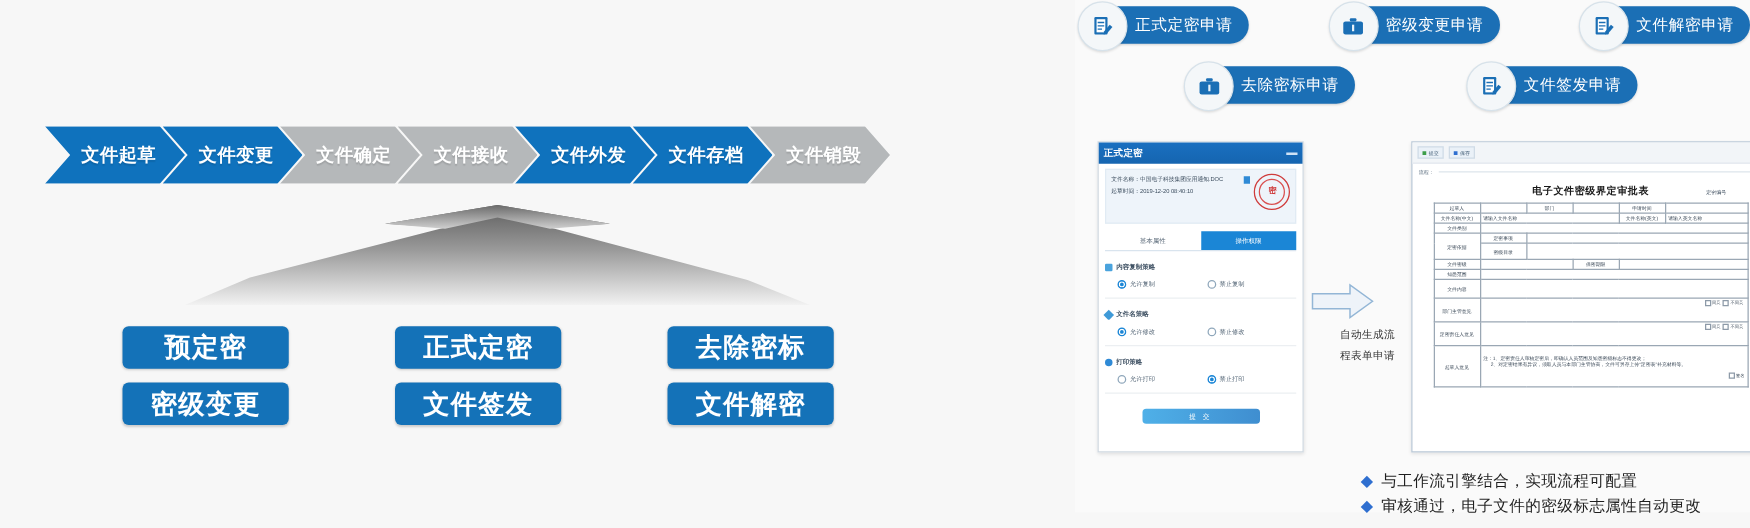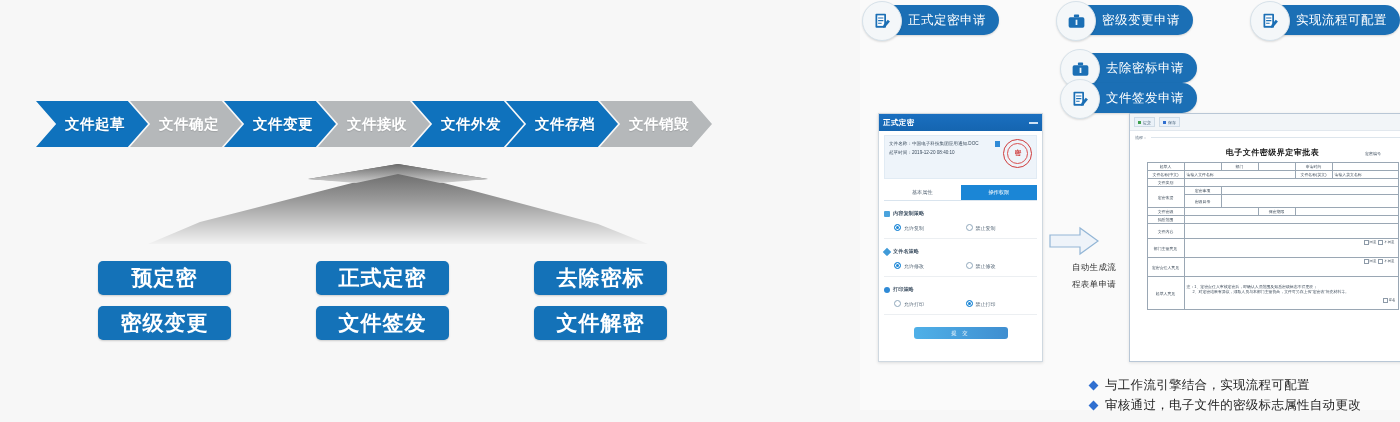--- a/index.html
+++ b/index.html
@@ -42,21 +42,21 @@
     font-size:21px;font-weight:bold;letter-spacing:1px;
     box-shadow:0 1px 2px rgba(0,0,0,.18);
   }
 
   
   #right-panel{position:absolute;left:860px;top:0;width:540px;height:410px;background:#fafafa;}
 
   
   .pill-row{display:flex;align-items:center;}
   #pill-row-1{position:absolute;left:10px;top:5px;width:530px;justify-content:space-between;}
-  #pill-row-2{position:absolute;left:95px;top:53px;width:355px;justify-content:space-between;flex-direction:column;}
+  #pill-row-2{position:absolute;left:95px;top:53px;width:355px;justify-content:space-between;}
   .pill{position:relative;display:flex;align-items:center;height:30px;padding-left:36px;padding-right:13px;
         background:#1b6fb5;border-radius:15px;color:#fff;font-size:12.5px;letter-spacing:.5px;
         box-shadow:0 1px 2px rgba(0,0,0,.15);}
   .pill .pill-icon{
     position:absolute;left:-8px;top:-4px;width:38px;height:38px;border-radius:50%;
     background:#f4f7f9;border:1px solid #d7e2ea;
     display:flex;align-items:center;justify-content:center;
     box-shadow:0 1px 2px rgba(0,0,0,.12);
   }
   .pill .pill-label{margin-left:2px;}
@@ -131,25 +131,25 @@
 <body>
 
 <div class="stage">
 
   <div id="left-panel">
 
     <div id="process-flow">
       <div class="chev blue">
           <span>文件起草</span>
         </div>
+      <div class="chev blue">
+          <span>文件变更</span>
+        </div>
       <div class="chev gray">
           <span>文件确定</span>
-        </div>
-      <div class="chev blue">
-          <span>文件变更</span>
         </div>
       <div class="chev gray">
           <span>文件接收</span>
         </div>
       <div class="chev blue">
           <span>文件外发</span>
         </div>
       <div class="chev blue">
           <span>文件存档</span>
         </div>
@@ -222,21 +222,21 @@
       </div>
       <div class="pill">
         <span class="pill-icon">
           <svg width="21" height="21" viewBox="0 0 24 24">
               <rect x="4" y="3" width="12" height="16" rx="1" fill="#1b6fb5"></rect>
               <rect x="6" y="5" width="8" height="12" fill="#fff"></rect>
               <path d="M7 8h6M7 11h6M7 14h4" stroke="#1b6fb5" stroke-width="1.2"></path>
               <path d="M13 16l5-6 2.5 2-5 6-3 1z" fill="#1b6fb5"></path>
             </svg>
         </span>
-        <span class="pill-label">实现流程可配置</span>
+        <span class="pill-label">文件解密申请</span>
       </div>
     </div>
 
     <div class="pill-row" id="pill-row-2">
       <div class="pill">
         <span class="pill-icon">
           <svg width="21" height="21" viewBox="0 0 24 24">
               <rect x="9" y="4" width="6" height="3" rx="1" fill="#1b6fb5"></rect>
               <rect x="3" y="7" width="18" height="12" rx="2" fill="#1b6fb5"></rect>
               <rect x="11" y="10" width="2" height="6" fill="#eaf3fa"></rect>

